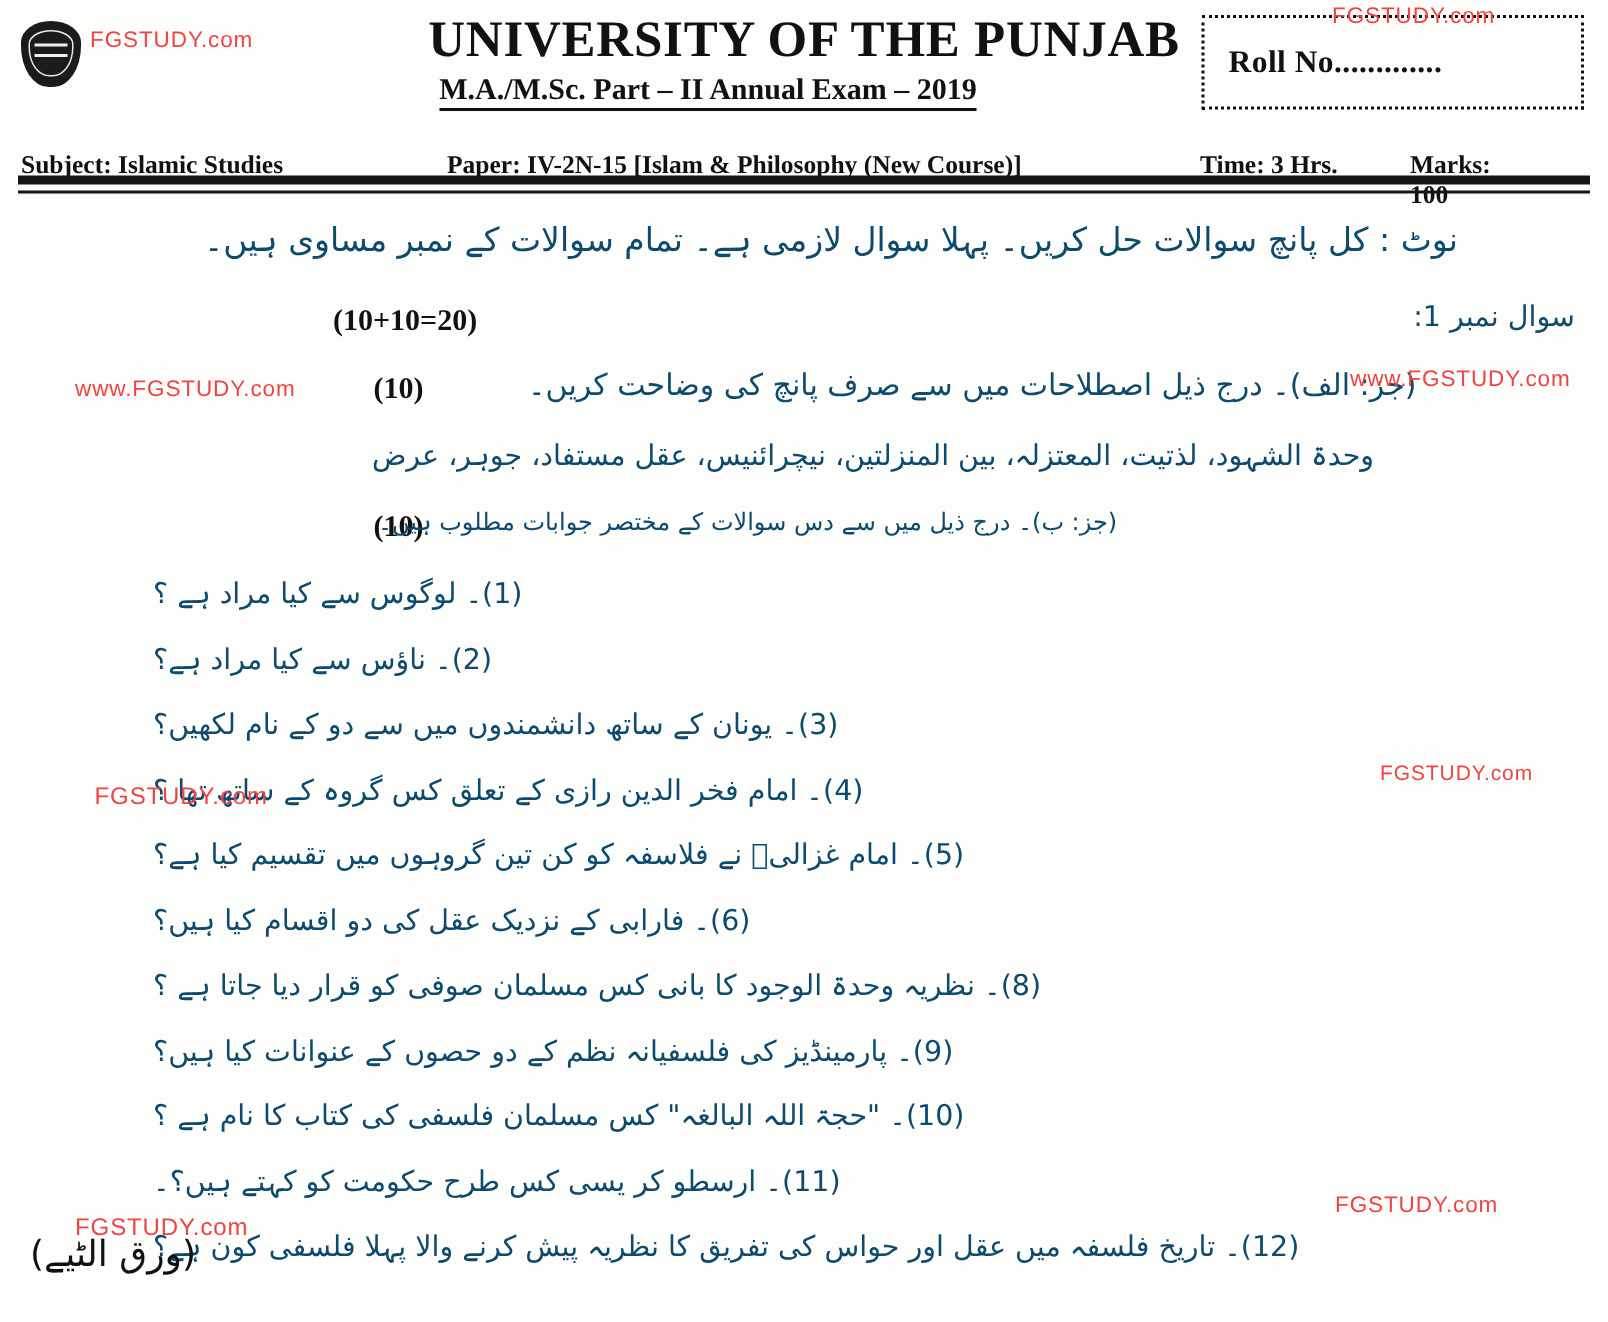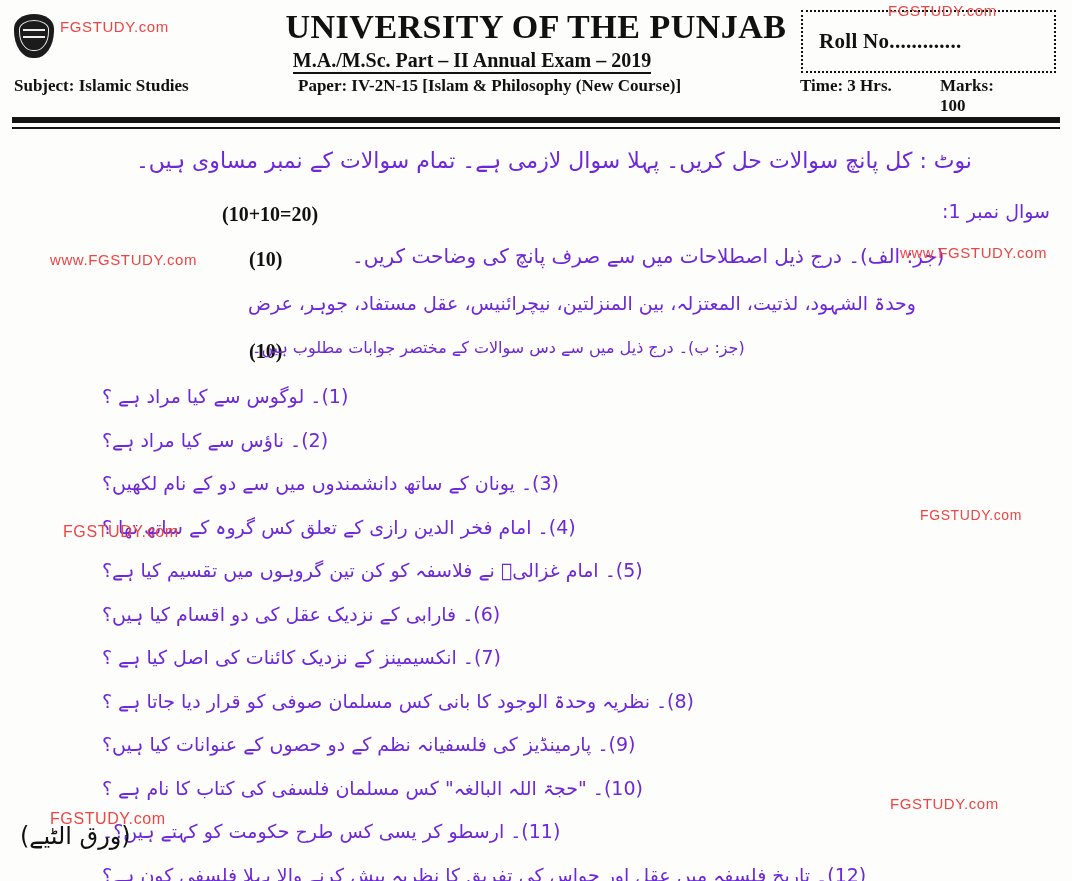--- a/index.html
+++ b/index.html
@@ -93,21 +93,21 @@
     left: 16px;
     top: 17px;
     font-size: 21px;
     font-weight: bold;
     letter-spacing: 0.3px;
   }
 
   .meta-row {
     position: absolute;
     left: 0;
-    top: 76px;
+    top: 100px;
     width: 912px;
     height: 24px;
   }
   .meta-subject {
     position: absolute;
     left: 14px;
     top: 0;
     font-size: 17px;
     font-weight: bold;
   }
@@ -148,21 +148,21 @@
     width: 1048px;
     height: 2px;
     background: #151515;
   }
 
   
   .urdu {
     direction: rtl;
     text-align: right;
     font-family: "DejaVu Sans", sans-serif;
-    color: #6d28d9;
+    color: #0c4a6e;
   }
 
   .note-line {
     position: absolute;
     right: 100px;
     top: 144px;
     width: 880px;
     font-size: 22px;
     line-height: 1.5;
   }
@@ -310,21 +310,20 @@
   <div class="marks-b">(10)</div>
   <div class="part-b urdu">(جز: ب)۔ درج ذیل میں سے دس سوالات کے مختصر جوابات مطلوب ہیں۔</div>
 
   <div class="qlist urdu">
     <div class="qitem">(1)۔ لوگوس سے کیا مراد ہے ؟</div>
     <div class="qitem">(2)۔ ناؤس سے کیا مراد ہے؟</div>
     <div class="qitem">(3)۔ یونان کے ساتھ دانشمندوں میں سے دو کے نام لکھیں؟</div>
     <div class="qitem">(4)۔ امام فخر الدین رازی کے تعلق کس گروہ کے ساتھ تھا ؟</div>
     <div class="qitem">(5)۔ امام غزالیؒ نے فلاسفہ کو کن تین گروہوں میں تقسیم کیا ہے؟</div>
     <div class="qitem">(6)۔ فارابی کے نزدیک عقل کی دو اقسام کیا ہیں؟</div>
-    <div class="qitem">(7)۔ انکسیمینز کے نزدیک کائنات کی اصل کیا ہے ؟</div>
     <div class="qitem">(8)۔ نظریہ وحدۃ الوجود کا بانی کس مسلمان صوفی کو قرار دیا جاتا ہے ؟</div>
     <div class="qitem">(9)۔ پارمینڈیز کی فلسفیانہ نظم کے دو حصوں کے عنوانات کیا ہیں؟</div>
     <div class="qitem">(10)۔ "حجۃ اللہ البالغہ" کس مسلمان فلسفی کی کتاب کا نام ہے ؟</div>
     <div class="qitem">(11)۔ ارسطو کر یسی کس طرح حکومت کو کہتے ہیں؟۔</div>
     <div class="qitem">(12)۔ تاریخ فلسفہ میں عقل اور حواس کی تفریق کا نظریہ پیش کرنے والا پہلا فلسفی کون ہے؟</div>
   </div>
 
   <div class="turnover">(ورق الٹیے)</div>
 
   <div class="wm wm-1">FGSTUDY.com</div>

